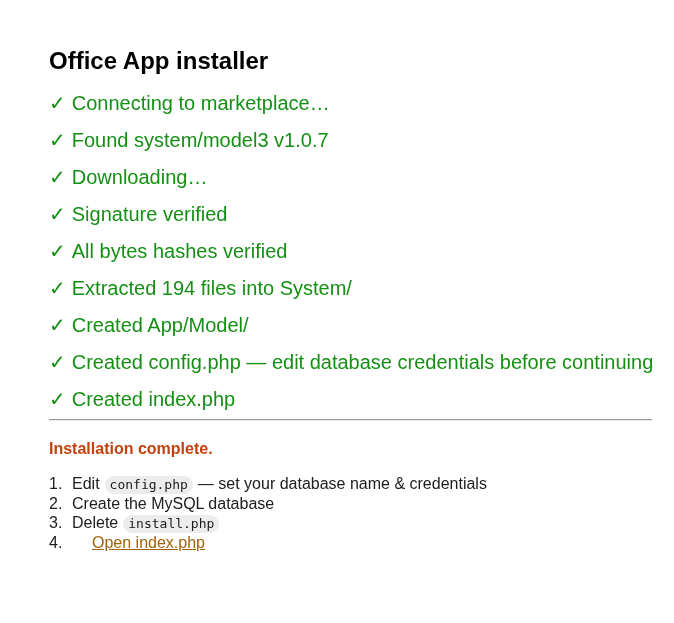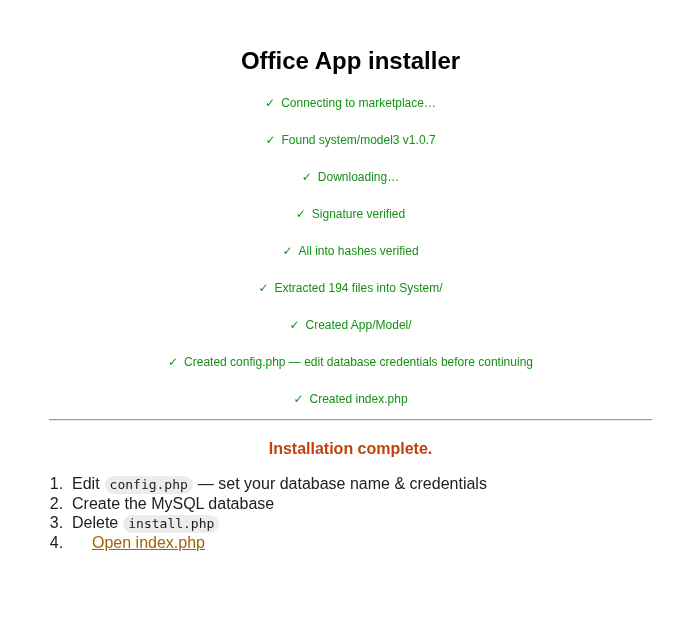--- a/index.html
+++ b/index.html
@@ -8,32 +8,31 @@
     padding: 0;
     background: #ffffff;
     font-family: "Liberation Sans", "DejaVu Sans", sans-serif;
     color: #202020;
   }
   .page {
     width: 674px;
     min-height: 623px;
     padding: 47px 22px 30px 49px;
     background: #ffffff;
-    text-align: center;
   }
   .page-title {
     font-size: 24px;
     line-height: 28px;
     font-weight: bold;
     color: #000000;
     margin: 0 0 6px 0;
   }
   .status-line {
     color: #159015;
-    font-size: 12px;
+    font-size: 20px;
     line-height: 18px;
     margin: 19px 0 0 0;
     white-space: nowrap;
   }
   .status-line .check {
     font-family: "DejaVu Sans", sans-serif;
     margin-right: 6px;
   }
   hr.divider {
     height: 0;
@@ -88,21 +87,21 @@
 
 <div class="page">
 
   <h1 class="page-title">Office App installer</h1>
 
   <div>
     <p class="status-line"><span class="check">✓</span><span>Connecting to marketplace…</span></p>
     <p class="status-line"><span class="check">✓</span><span>Found system/model3 v1.0.7</span></p>
     <p class="status-line"><span class="check">✓</span><span>Downloading…</span></p>
     <p class="status-line"><span class="check">✓</span><span>Signature verified</span></p>
-    <p class="status-line"><span class="check">✓</span><span>All into hashes verified</span></p>
+    <p class="status-line"><span class="check">✓</span><span>All bytes hashes verified</span></p>
     <p class="status-line"><span class="check">✓</span><span>Extracted 194 files into System/</span></p>
     <p class="status-line"><span class="check">✓</span><span>Created App/Model/</span></p>
     <p class="status-line"><span class="check">✓</span><span>Created config.php — edit database credentials before continuing</span></p>
     <p class="status-line"><span class="check">✓</span><span>Created index.php</span></p>
   </div>
 
   <hr class="divider">
 
   <p class="completion-heading">Installation complete.</p>
 

